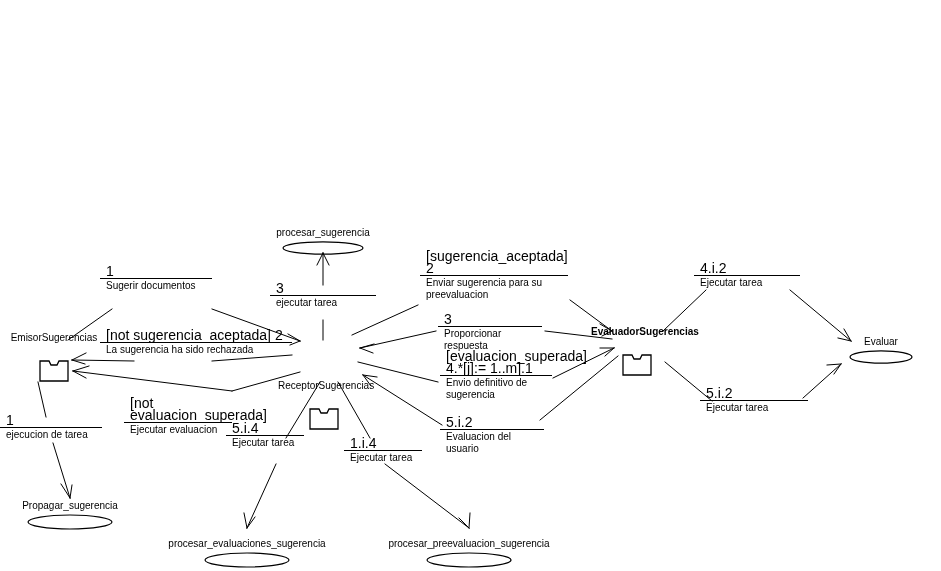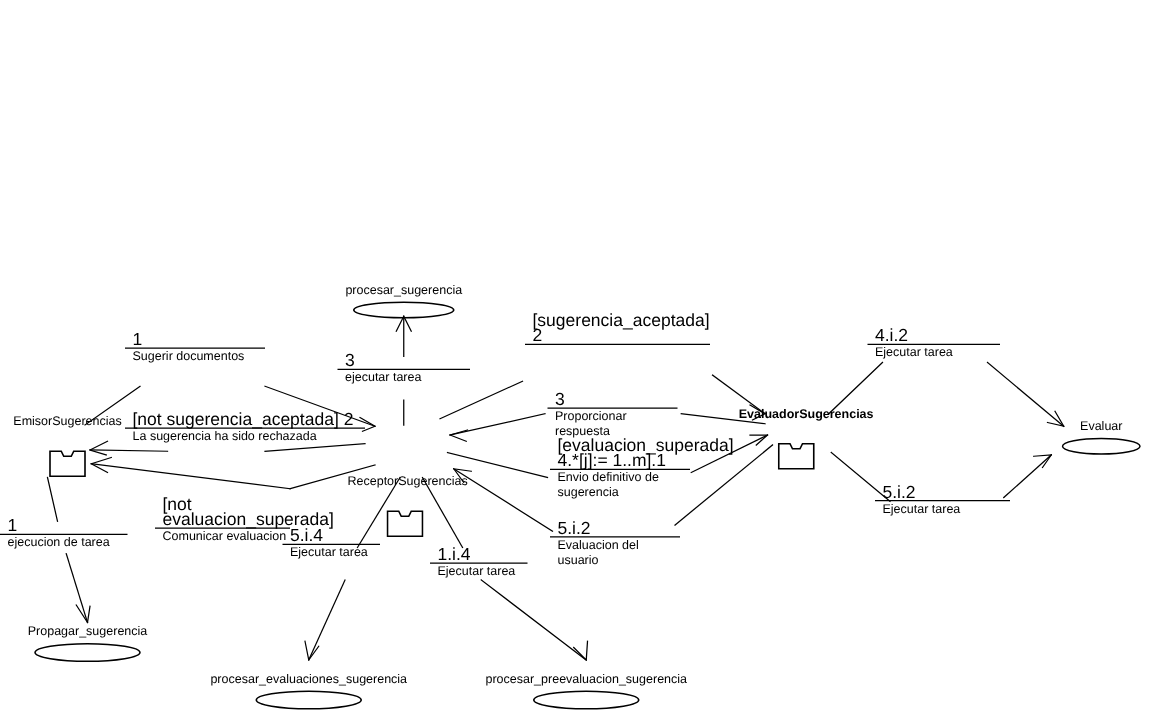--- a/index.html
+++ b/index.html
@@ -243,38 +243,40 @@
 
   <div class="msg" style="left:100px; top:329px; width:192px;">
     <span class="m-seq">[not sugerencia_aceptada] 2</span>
     <span class="m-rule"></span>
     <span class="m-text">La sugerencia ha sido rechazada</span>
   </div>
 
   <div class="msg" style="left:124px; top:382px; width:108px;margin-top:15px;">
     <span class="m-seq">[not evaluacion_superada]</span>
     <span class="m-rule"></span>
-    <span class="m-text">Comunicar evaluacion</span>
+    <span class="m-text">Ejecutar evaluacion</span>
   </div>
 
   <div class="msg" style="left:0px; top:414px; width:102px;">
     <span class="m-seq">1</span>
     <span class="m-rule"></span>
     <span class="m-text">ejecucion de tarea</span>
   </div>
 
   <div class="msg" style="left:270px; top:282px; width:106px;">
     <span class="m-seq">3</span>
     <span class="m-rule"></span>
     <span class="m-text">ejecutar tarea</span>
   </div>
 
   <div class="msg" style="left:420px; top:250px; width:148px;">
     <span class="m-seq">[sugerencia_aceptada] 2</span>
     <span class="m-rule"></span>
+    <span class="m-text">Enviar sugerencia para su
+preevaluacion</span>
   </div>
 
   <div class="msg" style="left:438px; top:313px; width:104px;">
     <span class="m-seq">3</span>
     <span class="m-rule"></span>
     <span class="m-text">Proporcionar respuesta</span>
   </div>
 
   <div class="msg" style="left:440px; top:350px; width:112px;">
     <span class="m-seq">[evaluacion_superada]

